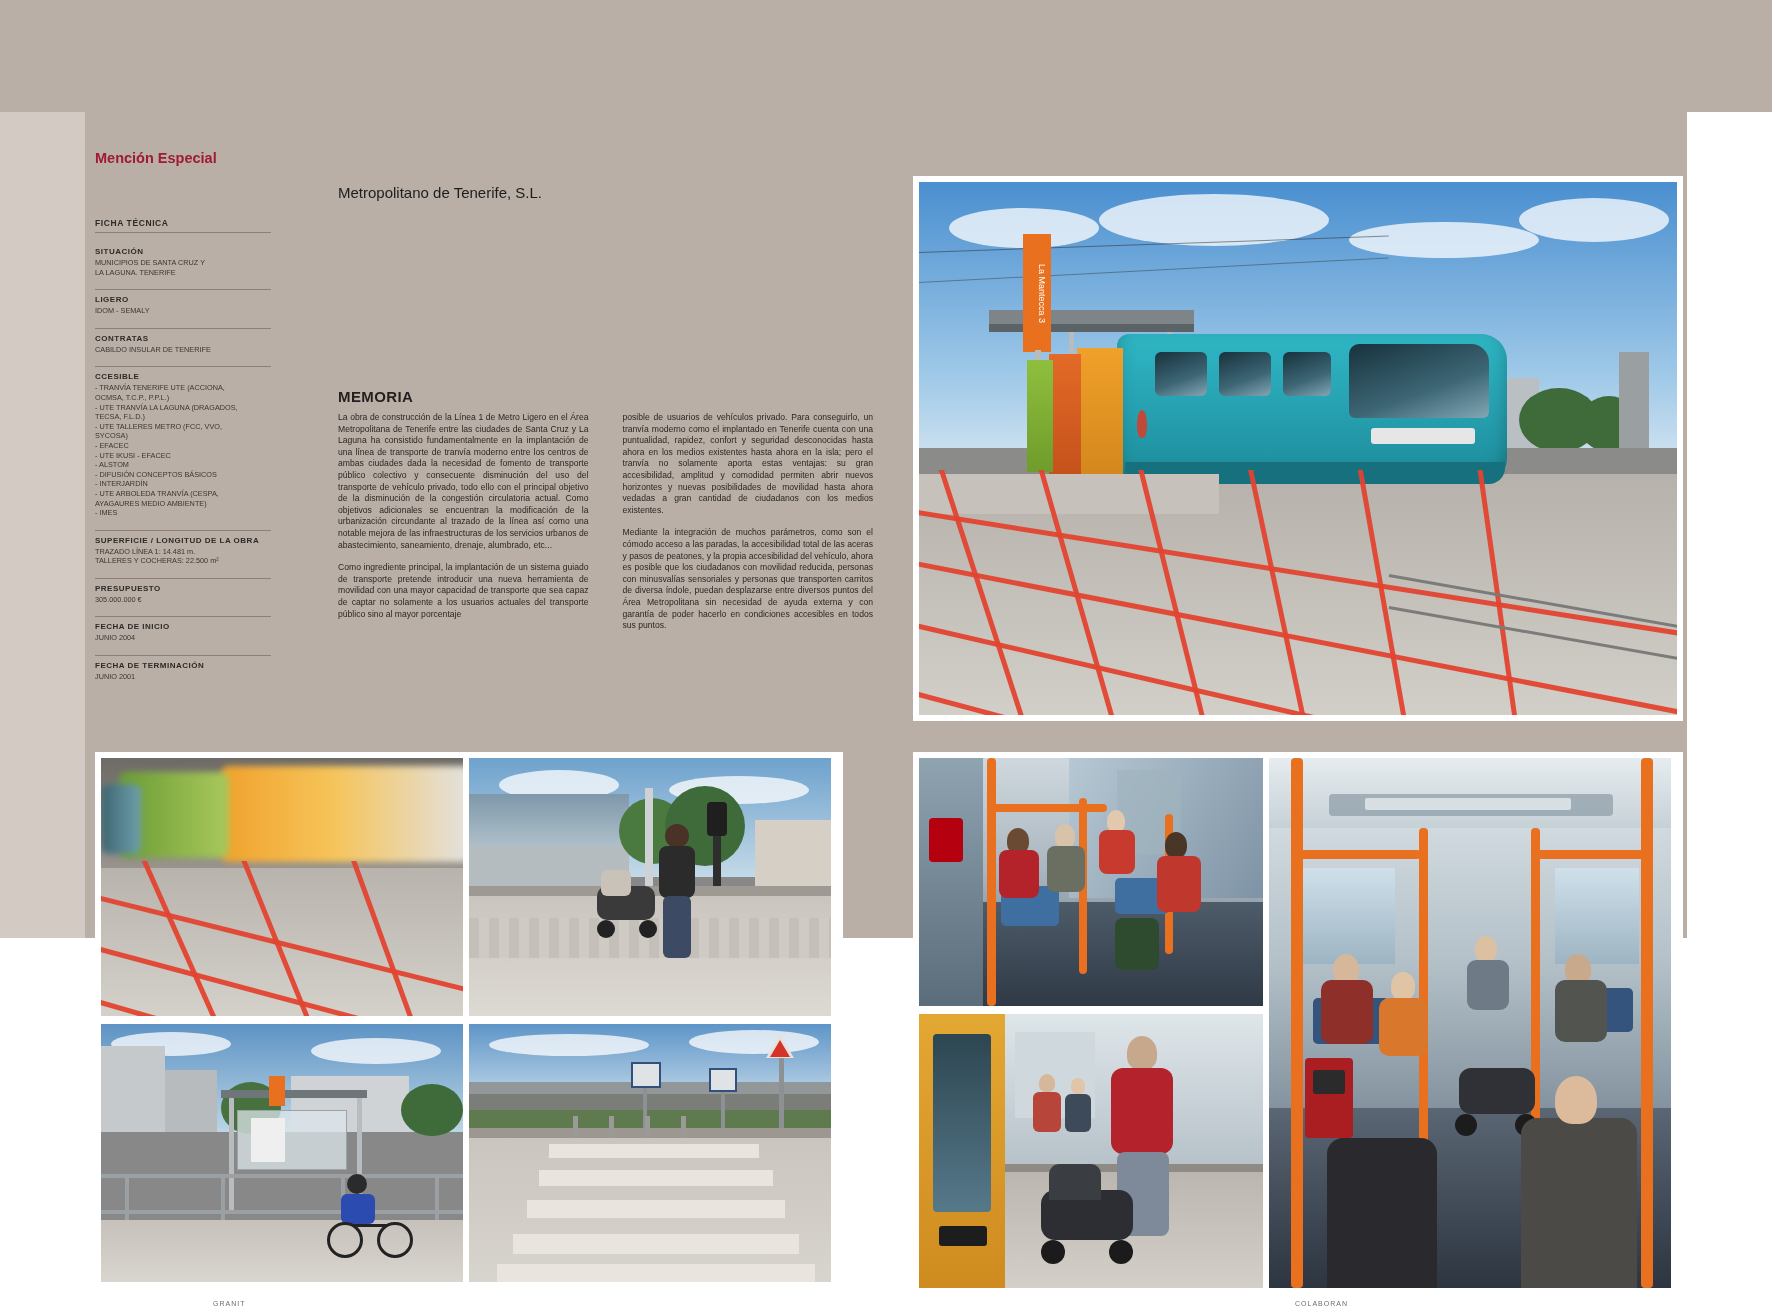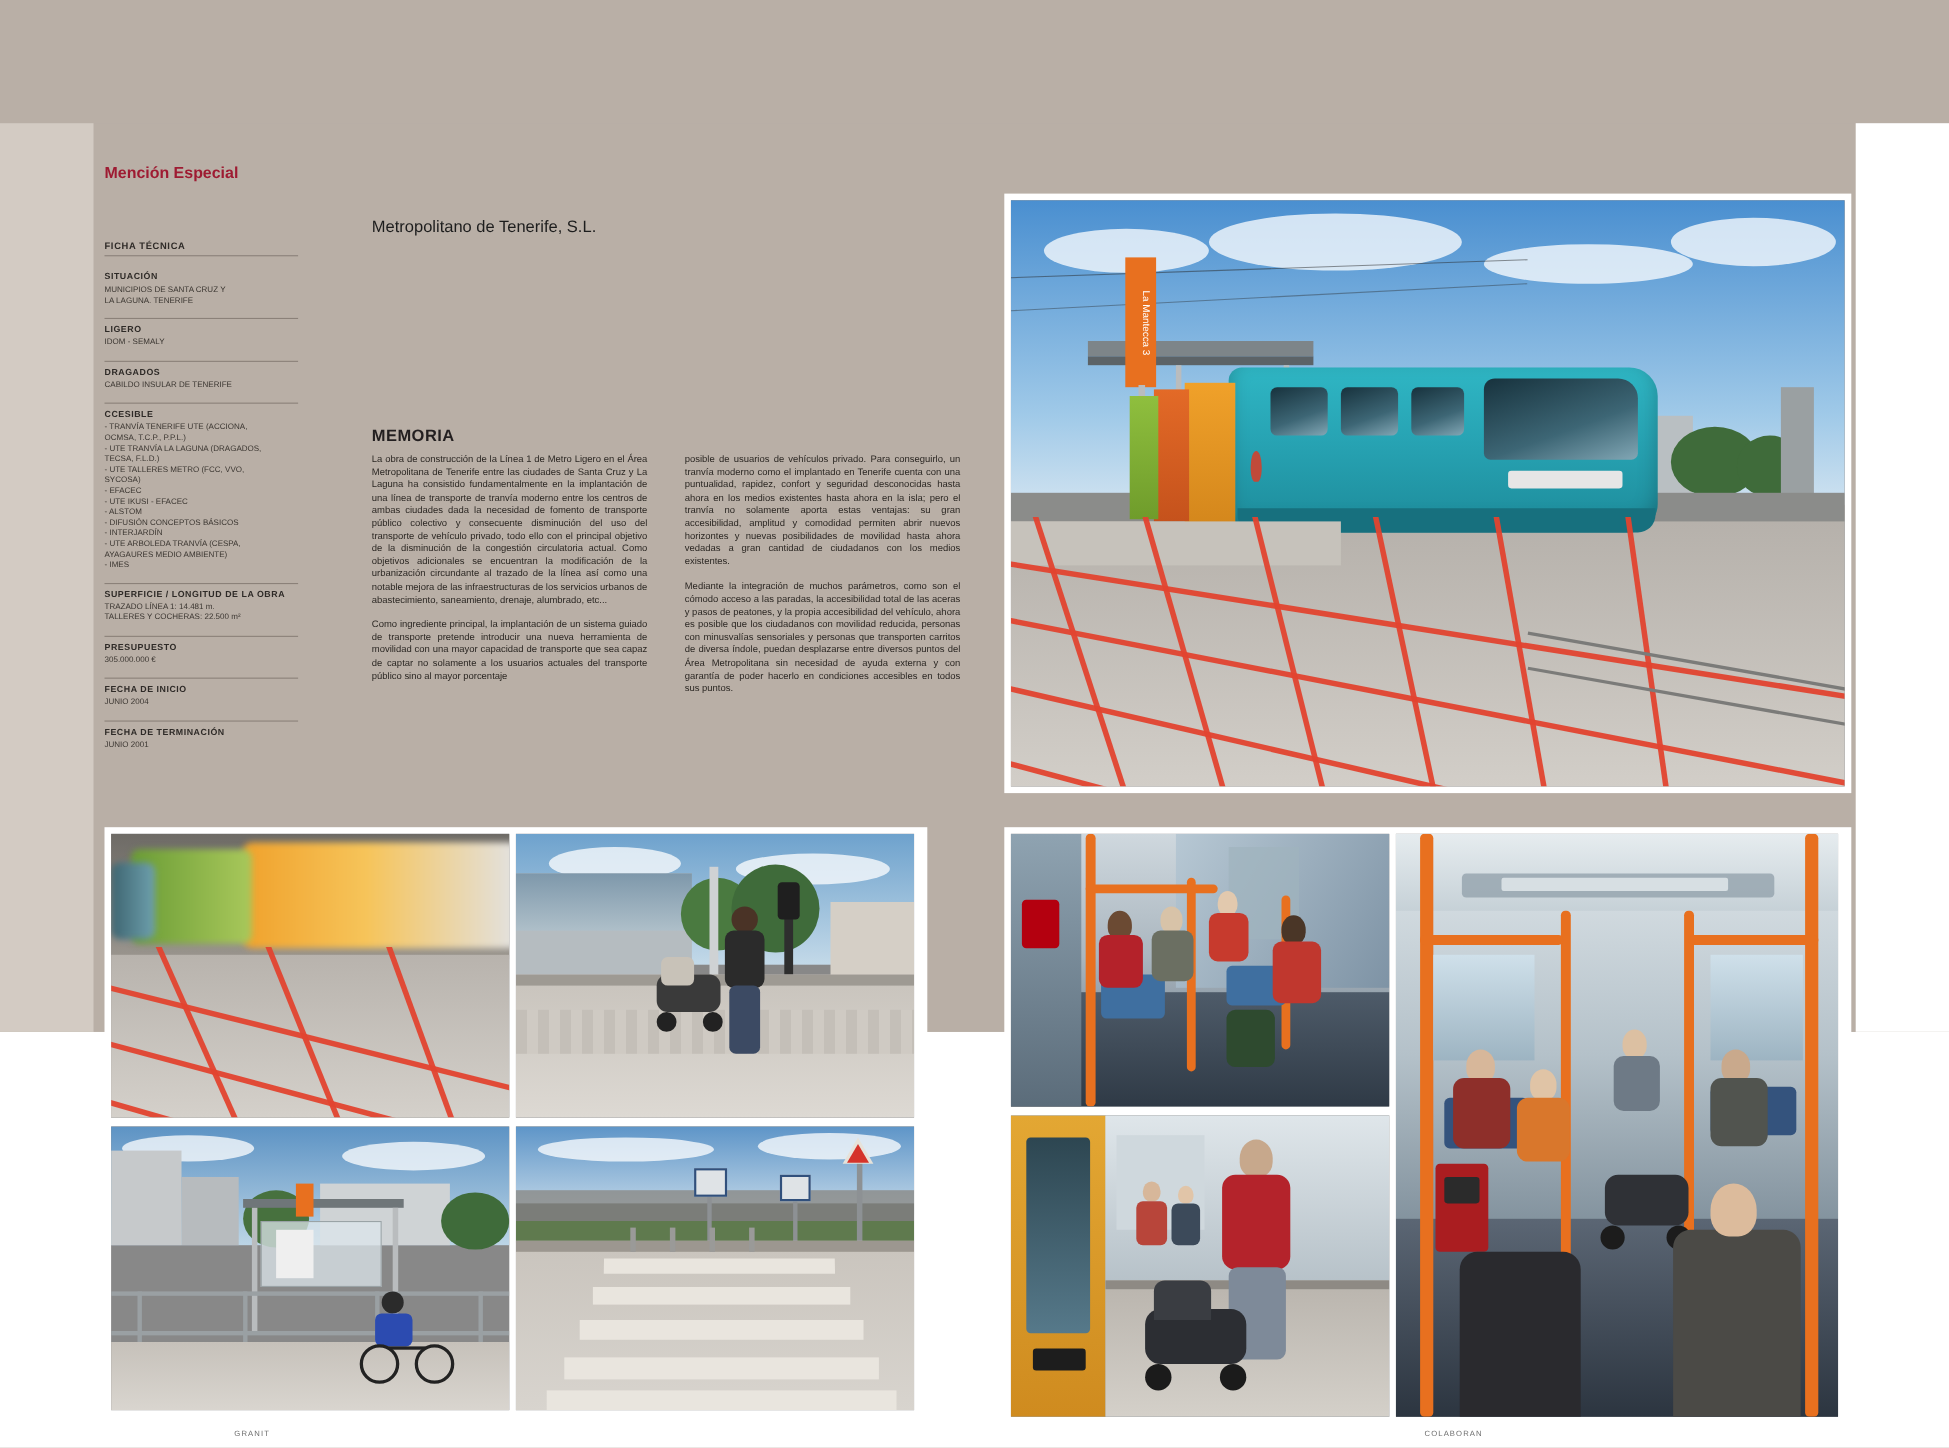--- a/index.html
+++ b/index.html
@@ -151,21 +151,21 @@
     width: 470px;
   }
   .proj-title {
     font-size: 17.5px;
     font-weight: bold;
     line-height: 24px;
     letter-spacing: 0.2px;
     color: #1d1d1d;
   }
   .proj-author {
-    margin-top: 30px;
+    margin-top: 16px;
     font-size: 15px;
     color: #1d1d1d;
   }
   .mem-label {
     position: absolute;
     left: 338px;
     top: 388px;
     font-size: 15px;
     font-weight: bold;
     letter-spacing: 0.4px;
@@ -312,21 +312,21 @@
     </div>
     <div class="rule"></div>
     <div class="field">
       <div class="lbl">LIGERO</div>
       <div class="val">
           <div>IDOM - SEMALY</div>
         </div>
     </div>
     <div class="rule"></div>
     <div class="field">
-      <div class="lbl">DRAGADOS</div>
+      <div class="lbl">CONTRATAS</div>
       <div class="val">
           <div>CABILDO INSULAR DE TENERIFE</div>
         </div>
     </div>
     <div class="rule"></div>
     <div class="field">
       <div class="lbl">CCESIBLE</div>
       <div class="val">
           <div>- TRANVÍA TENERIFE UTE (ACCIONA,
 OCMSA, T.C.P., P.P.L.)

